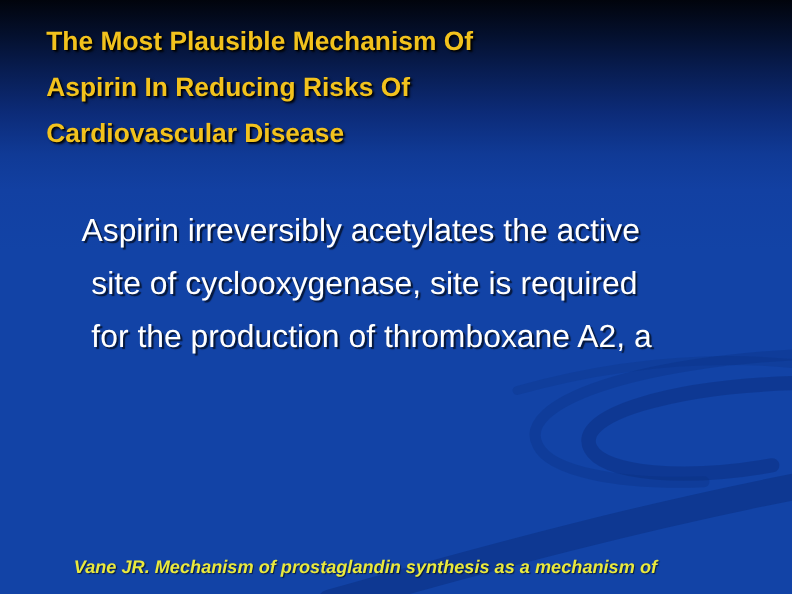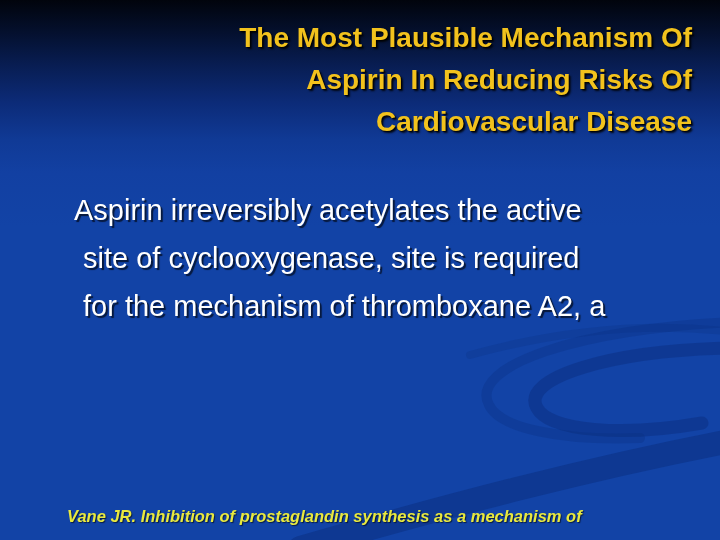--- a/index.html
+++ b/index.html
@@ -30,27 +30,26 @@
     width: 720px;
     height: 540px;
     pointer-events: none;
   }
   .title {
     position: absolute;
     top: 17px;
     left: 42px;
     width: 650px;
     margin: 0;
-    font-size: 28px;
+    font-size: 24px;
     font-weight: bold;
     line-height: 42px;
     letter-spacing: 0px;
     color: #F2C21D;
     text-shadow: 2px 2px 2px rgba(0,0,0,0.85), 1px 1px 0 rgba(0,0,0,0.6);
-    text-align: right;
   }
   .body-text {
     position: absolute;
     top: 186px;
     left: 74px;
     width: 600px;
     font-size: 29px;
     font-weight: normal;
     line-height: 48px;
     color: #FFFFFF;
@@ -85,21 +84,21 @@
 
   <h1 class="title">
     <div class="title-line">The Most Plausible Mechanism Of</div>
     <div class="title-line">Aspirin In Reducing Risks Of</div>
     <div class="title-line">Cardiovascular Disease</div>
   </h1>
 
   <div class="body-text">
     <div class="body-line">Aspirin irreversibly acetylates the active</div>
     <div class="body-line wrapped">site of cyclooxygenase, site is required</div>
-    <div class="body-line wrapped">for the mechanism of thromboxane A2, a</div>
+    <div class="body-line wrapped">for the production of thromboxane A2, a</div>
   </div>
 
   <div class="citation">
-    <div class="citation-line">Vane JR. Inhibition of prostaglandin synthesis as a mechanism of</div>
+    <div class="citation-line">Vane JR. Mechanism of prostaglandin synthesis as a mechanism of</div>
     
   </div>
 
 </div>
 
 </body></html>

